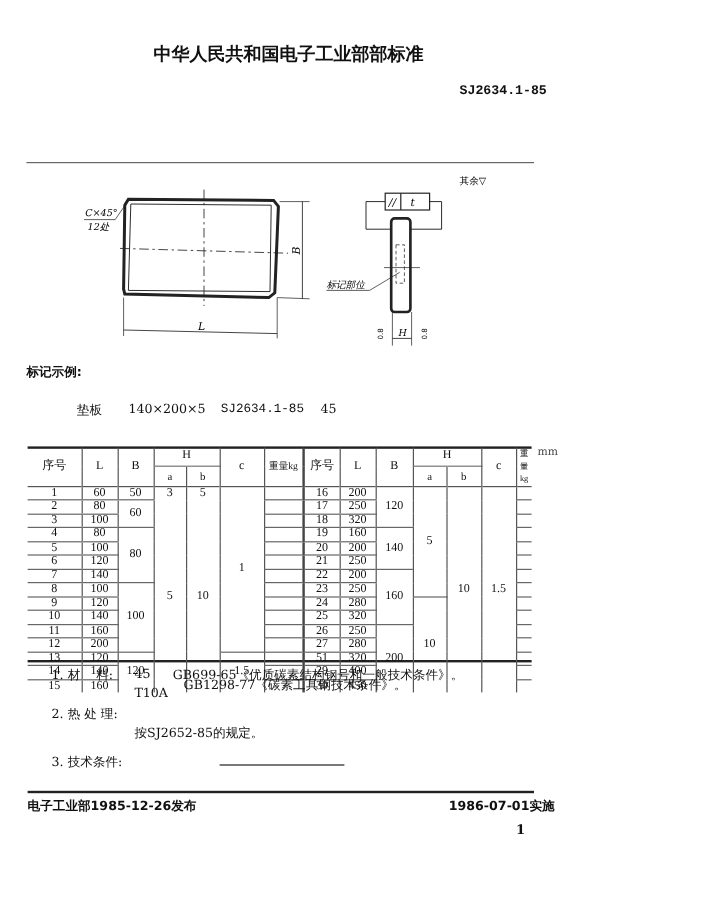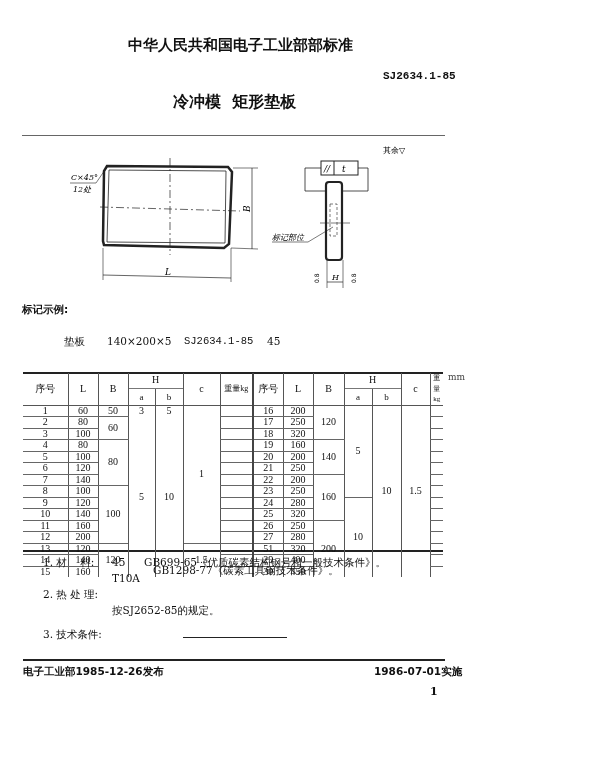--- a/index.html
+++ b/index.html
@@ -17,21 +17,20 @@
   table.spec .ul{border-bottom:1px solid #666;}
   table.spec .dl{border-left:2px solid #444;}
 </style>
 </head>
 <body>
 
 <div id="page">
 
   <div class="abs sans bold" style="left:128px;top:36px;font-size:15px;">中华人民共和国电子工业部部标准</div>
   <div class="abs mono bold" style="left:383px;top:70px;font-size:11px;">SJ2634.1-85</div>
-  <div class="abs sans bold" style="left:173px;top:92px;font-size:16px;white-space:pre;">冷冲模  矩形垫板</div>
   <div class="hr" style="left:22px;top:135px;width:423px;height:1px;background:#666;"></div>
 
   <svg class="abs" style="left:0;top:130px;" width="600" height="160">
 
     <g stroke="#222" fill="none">
       <path d="M107 36 L228 37 L232 42 L229 114 L224 118 L104 115 L103 111 L104 41 Z" stroke-width="2.5"></path>
       <path d="M109 40 L226 41 L225 113 L107 112 Z" stroke-width="0.8"></path>
       <line x1="170" y1="28" x2="170" y2="125" stroke-dasharray="8 3 2 3" stroke-width="0.7"></line>
       <line x1="100" y1="77" x2="240" y2="81" stroke-dasharray="8 3 2 3" stroke-width="0.7"></line>
 

